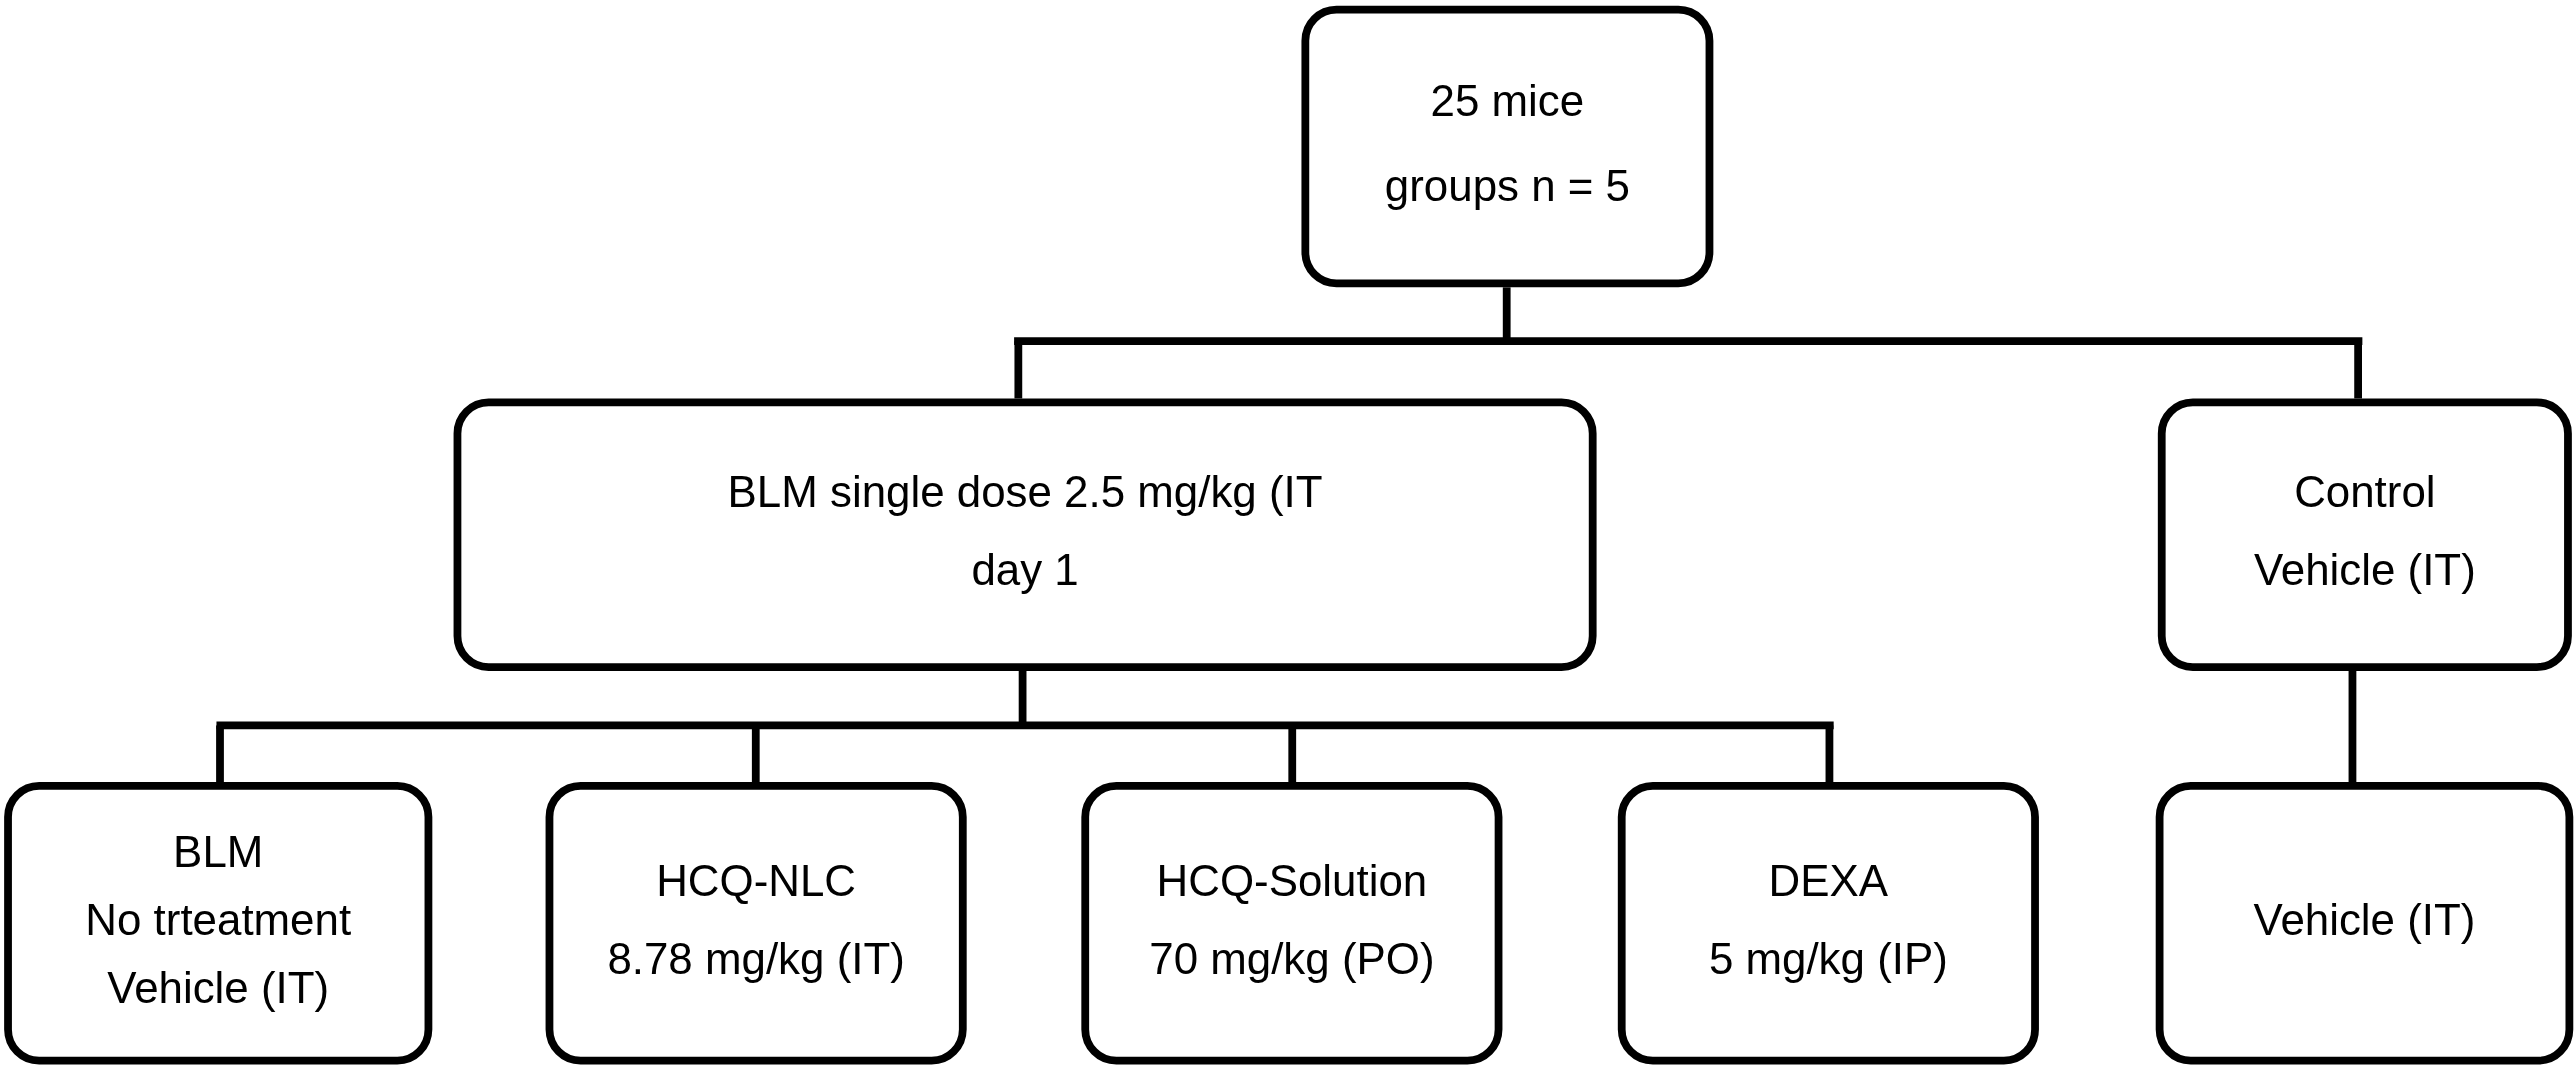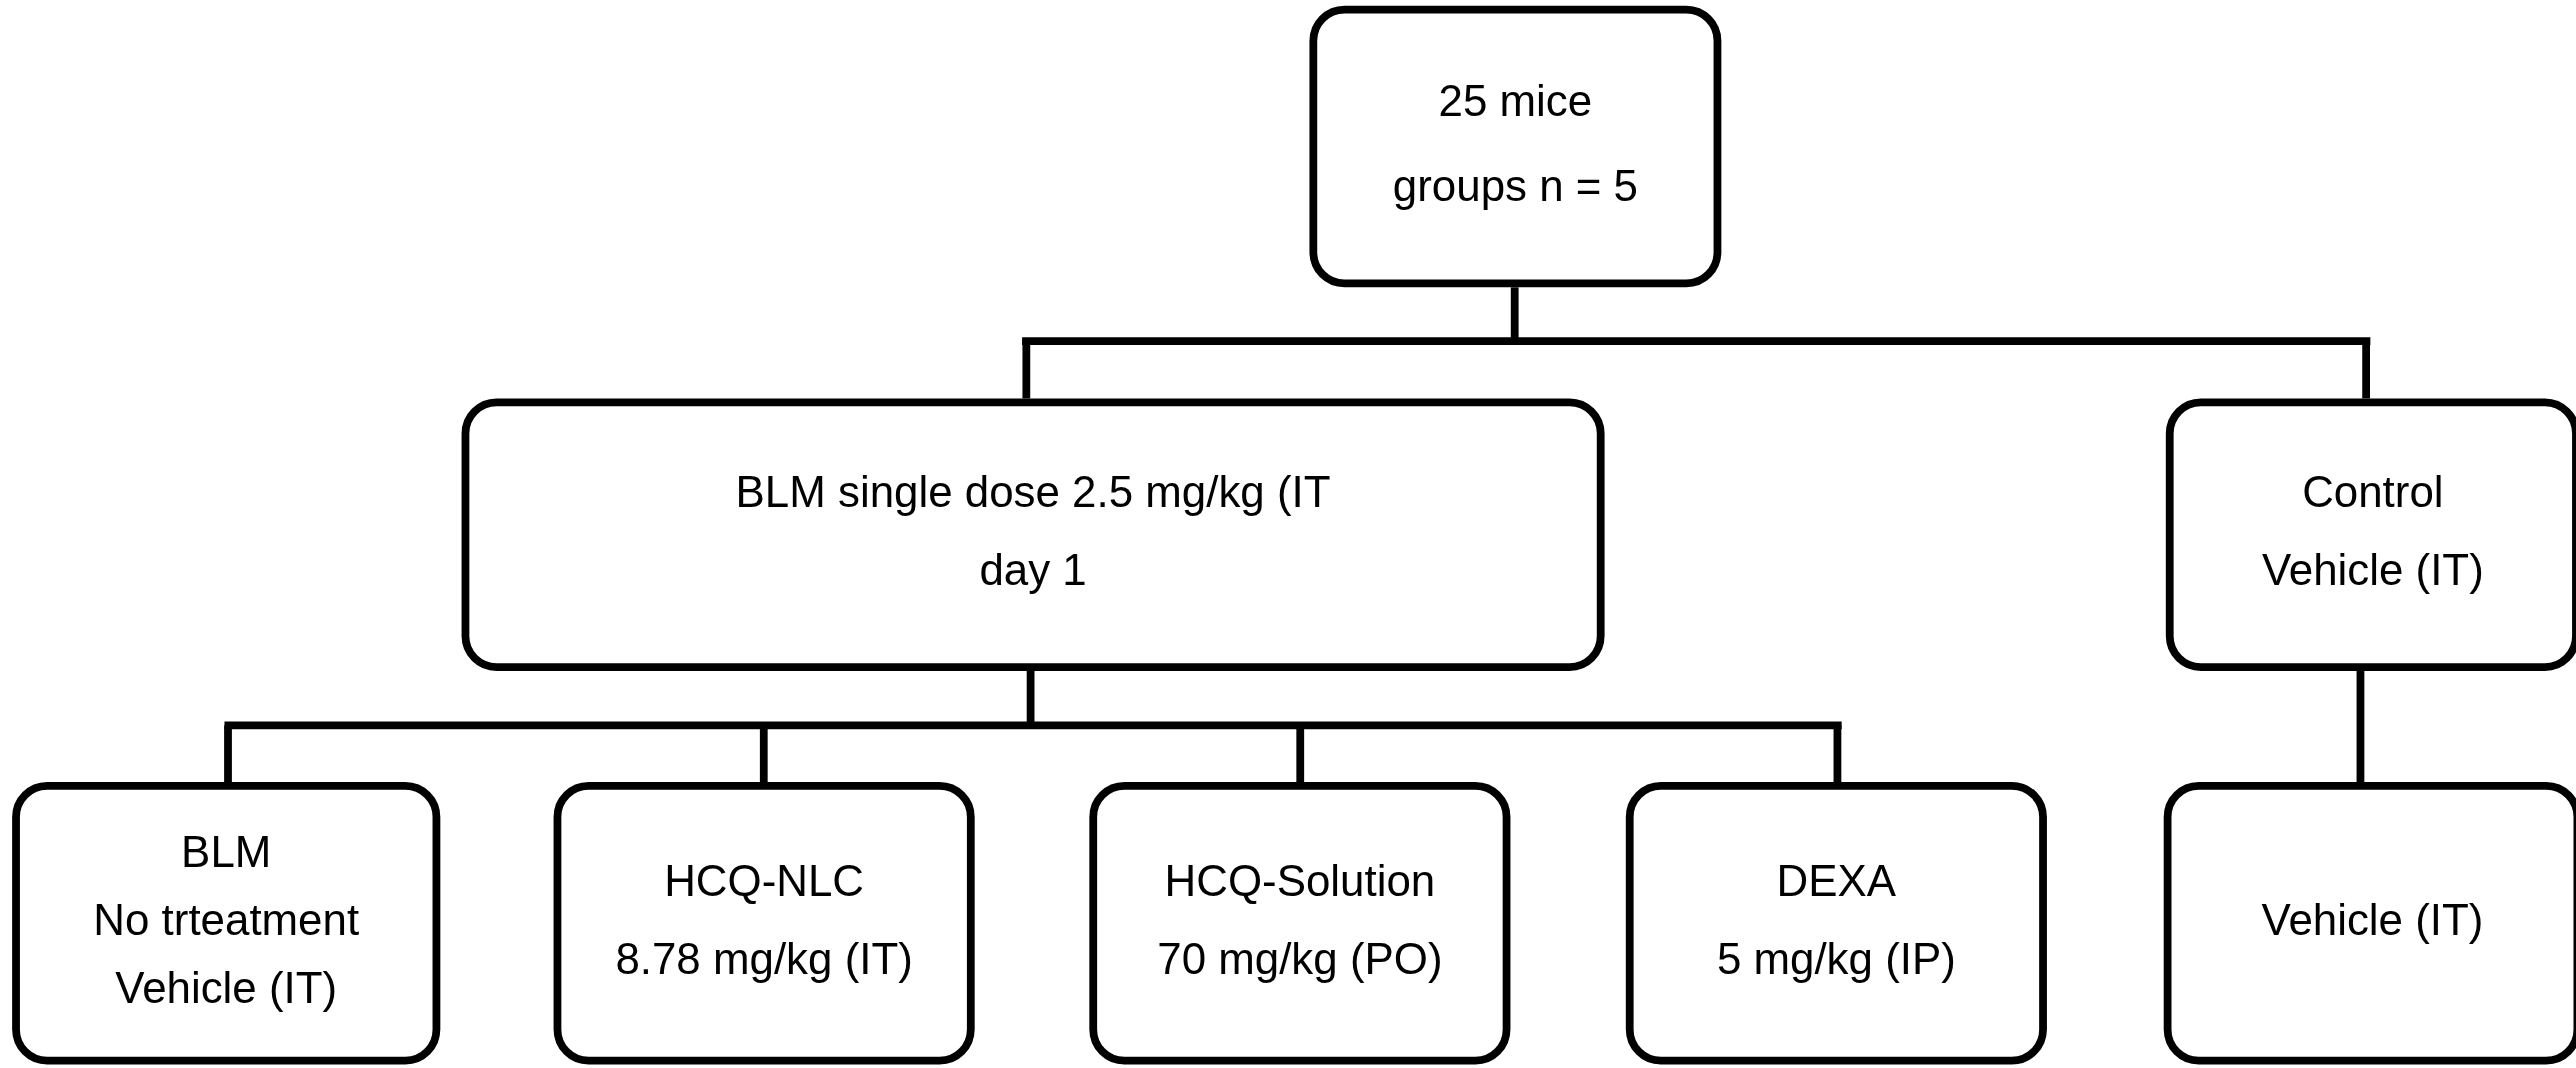--- a/index.html
+++ b/index.html
@@ -10,21 +10,20 @@
   body {
     width: 2576px;
     height: 1068px;
     font-family: "Liberation Sans", sans-serif;
     overflow: hidden;
   }
   #flowchart-root {
     position: relative;
     width: 2484px;
     height: 1068px;
-    padding-left: 8px;
   }
   svg.chart-svg {
     display: block;
     width: 2576px;
     height: 1068px;
   }
   .node-box {
     fill: #ffffff;
     stroke: #000000;
     stroke-width: 11;

